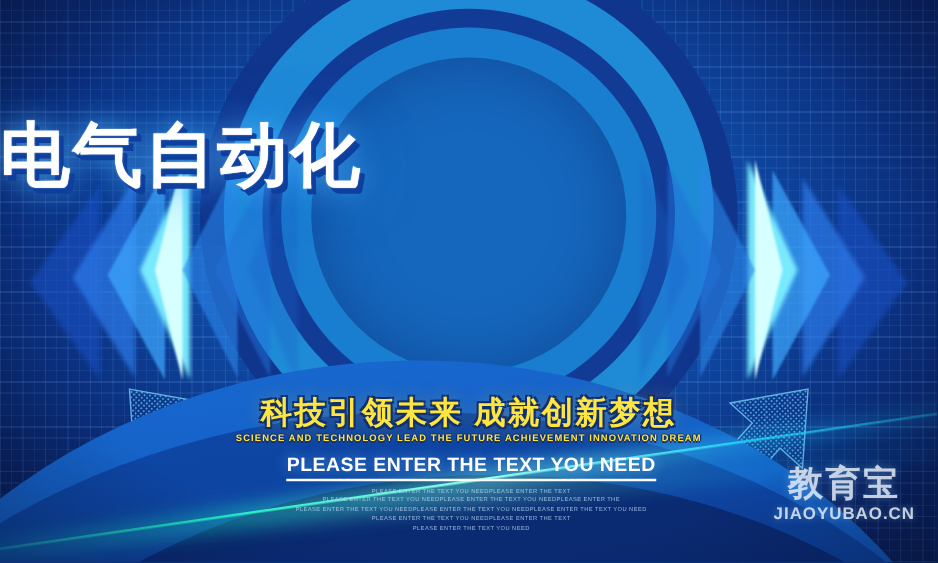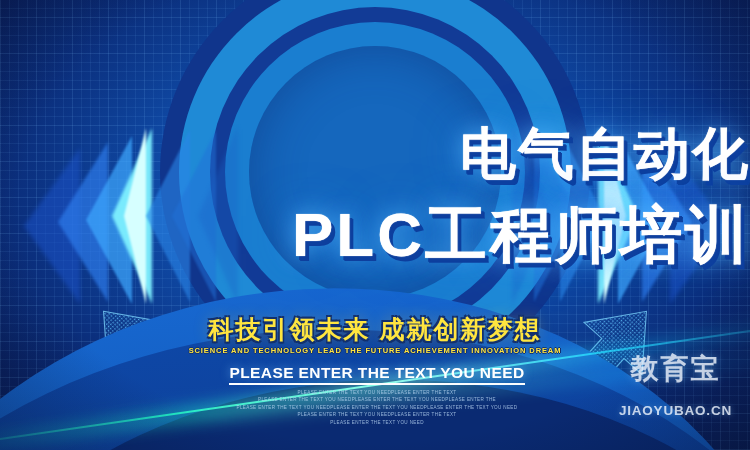--- a/index.html
+++ b/index.html
@@ -74,21 +74,21 @@
     filter:blur(7px);
   }
 
   
   .wave{position:absolute;border-radius:50% 50% 0 0 / 100% 100% 0 0;}
 
   
   .pxarrow{position:absolute;opacity:.85;}
 
   
-  .titles{position:absolute;left:0;right:0;top:96px;text-align:right;margin-top:30px;}
+  .titles{position:absolute;left:0;right:0;top:96px;text-align:left;}
   .t-line{
     font-weight:bold;
     color:#ffffff;
     letter-spacing:2px;
     line-height:1;
     white-space:nowrap;
     text-shadow:
       0 0 1px #ffffff,
       3px 4px 0 #0d3f9e,
       4px 5px 0 #0d3f9e,
@@ -134,21 +134,21 @@
   }
 
   
   .wm{position:absolute;right:18px;bottom:32px;text-align:center;opacity:.82;}
   .wm-cn{
     font-size:28px;font-weight:bold;letter-spacing:2px;color:#eef6ff;
     text-shadow:0 0 8px rgba(140,210,255,.55);
     line-height:1;
   }
   .wm-en{
-    margin-top:20px;
+    margin-top:2px;
     font-size:13.5px;font-weight:bold;letter-spacing:.8px;color:#eef6ff;
     text-shadow:0 0 6px rgba(140,210,255,.5);
   }
 </style>
 </head>
 <body>
 
 <div id="poster">
 
   <div class="grid"></div>
@@ -208,21 +208,20 @@
   <div>
     <div class="streak-glow" style="top:378px;transform:rotate(-8.2deg);"></div>
     <div class="streak" style="top:384px;transform:rotate(-8.2deg);"></div>
     <div class="streak-glow" style="top:392px;transform:rotate(-6deg);opacity:.45;"></div>
   </div>
 
   <div class="vign"></div>
 
   <div class="titles">
     <div class="t-line t1">电气自动化</div>
-    <div class="t-line t2">PLC工程师培训</div>
   </div>
 
   <div class="sub-wrap">
     <div class="sub-cn">科技引领未来 成就创新梦想</div>
     <div class="sub-en">SCIENCE AND TECHNOLOGY LEAD THE FUTURE ACHIEVEMENT INNOVATION DREAM</div>
   </div>
 
   <div class="body-wrap">
     <div class="body-head">PLEASE ENTER THE TEXT YOU NEED</div>
     <div class="body-lines">

